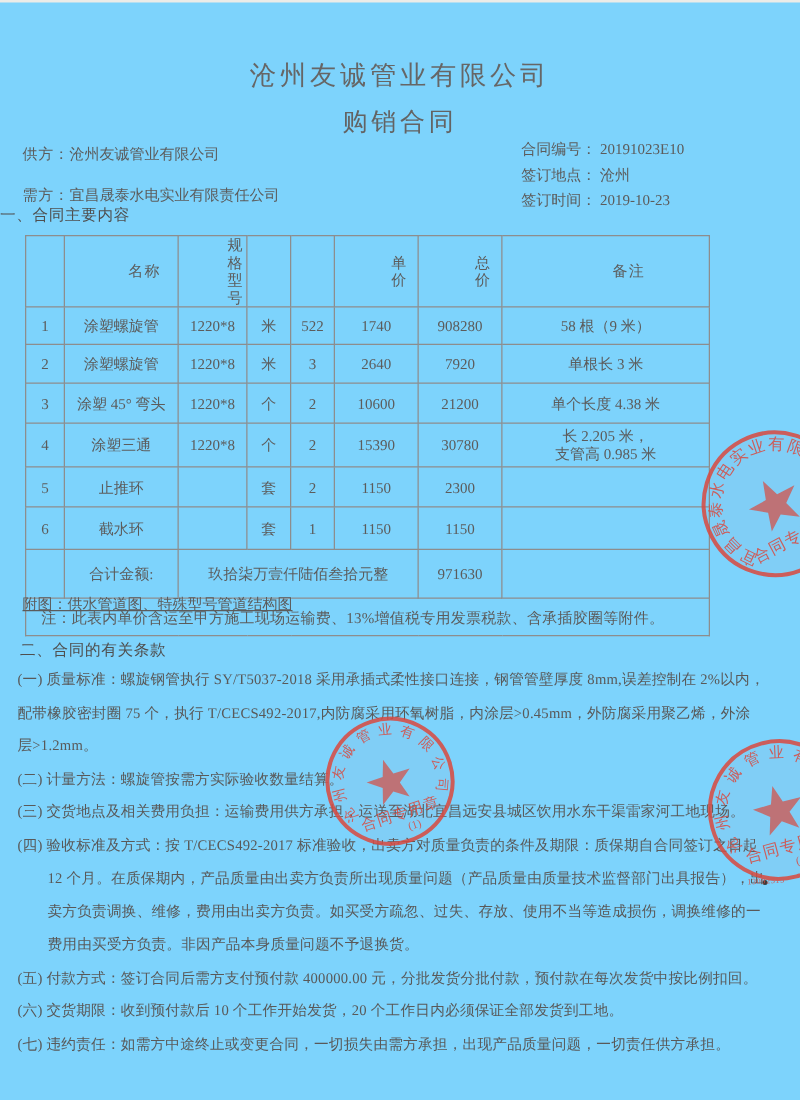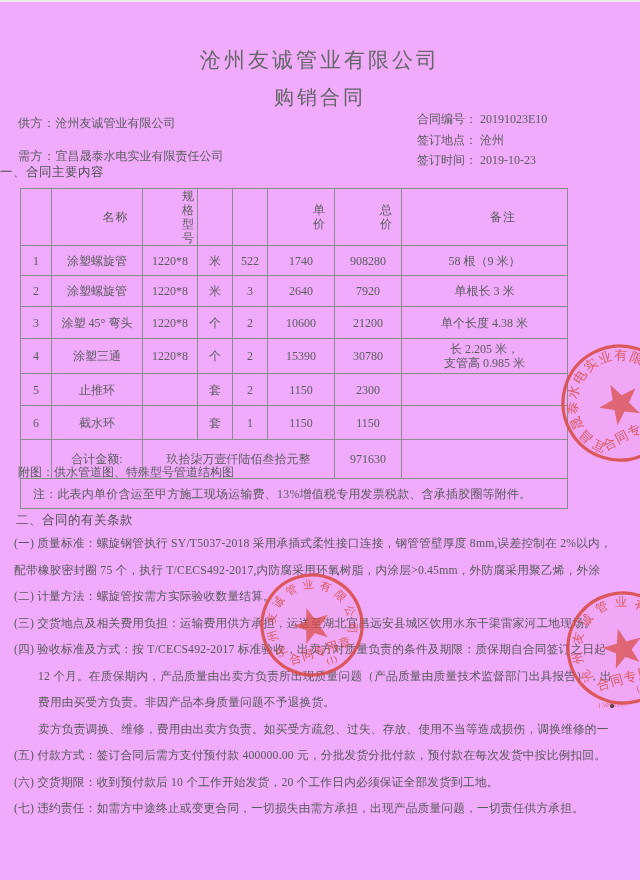--- a/index.html
+++ b/index.html
@@ -1,18 +1,18 @@
 <!DOCTYPE html>
 <html><head>
 <meta charset="utf-8">
 <style>
   html,body{margin:0;padding:0;background:#e9e9e7;}
   #page{
     position:relative;width:640px;height:880px;margin:0 auto;
-    background:#f0abfc;overflow:hidden;
+    background:#7dd3fc;overflow:hidden;
     font-family:"Liberation Serif","DejaVu Serif",serif;
     color:#5c5c5c;
   }
   .scan-edge{position:absolute;left:0;top:0;width:640px;height:2px;background:#ecece8;}
   .title{position:absolute;left:0;top:46px;width:640px;text-align:center;
          font-size:21px;letter-spacing:3px;color:#666;}
   .subtitle{position:absolute;left:0;top:84px;width:640px;text-align:center;
          font-size:20px;letter-spacing:3px;color:#636363;}
   .line{position:absolute;font-size:12px;line-height:18px;white-space:nowrap;color:#5c5c5c;text-align:center;}
   .heading{position:absolute;font-size:12.5px;color:#4f4f4f;white-space:nowrap;letter-spacing:0.5px;}
@@ -154,32 +154,33 @@
             <td>971630</td>
             <td></td>
           </tr>
           <tr style="height: 30px;">
             <td colspan="8" class="note-cell">注：此表内单价含运至甲方施工现场运输费、13%增值税专用发票税款、含承插胶圈等附件。</td>
           </tr>
         </tbody>
     </table>
   </div>
 
-  <div class="line" style="left:18px;top:463px;">附图：供水管道图、特殊型号管道结构图</div>
+  <div class="line" style="left:18px;top:474px;text-decoration:underline;">附图：供水管道图、特殊型号管道结构图</div>
   <div class="heading" style="left:16px;top:512px;">二、合同的有关条款</div>
 
   <div id="clauses">
       <div class="cl">(一) 质量标准：螺旋钢管执行 SY/T5037-2018 采用承插式柔性接口连接，钢管管壁厚度 8mm,误差控制在 2%以内，</div>
       <div class="cl">配带橡胶密封圈 75 个，执行 T/CECS492-2017,内防腐采用环氧树脂，内涂层&gt;0.45mm，外防腐采用聚乙烯，外涂</div>
+      <div class="cl">层&gt;1.2mm。</div>
       <div class="cl">(二) 计量方法：螺旋管按需方实际验收数量结算。</div>
       <div class="cl">(三) 交货地点及相关费用负担：运输费用供方承担，运送至湖北宜昌远安县城区饮用水东干渠雷家河工地现场。</div>
       <div class="cl">(四) 验收标准及方式：按 T/CECS492-2017 标准验收，出卖方对质量负责的条件及期限：质保期自合同签订之日起</div>
       <div class="cl" style="padding-left: 24px;">12 个月。在质保期内，产品质量由出卖方负责所出现质量问题（产品质量由质量技术监督部门出具报告），出</div>
+      <div class="cl" style="padding-left: 24px;">卖方负责调换、维修，费用由出卖方负责。如买受方疏忽、过失、存放、使用不当等造成损伤，调换维修的一</div>
       <div class="cl" style="padding-left: 24px;">费用由买受方负责。非因产品本身质量问题不予退换货。</div>
-      <div class="cl" style="padding-left: 24px;">卖方负责调换、维修，费用由出卖方负责。如买受方疏忽、过失、存放、使用不当等造成损伤，调换维修的一</div>
       <div class="cl">(五) 付款方式：签订合同后需方支付预付款 400000.00 元，分批发货分批付款，预付款在每次发货中按比例扣回。</div>
       <div class="cl">(六) 交货期限：收到预付款后 10 个工作开始发货，20 个工作日内必须保证全部发货到工地。</div>
       <div class="cl">(七) 违约责任：如需方中途终止或变更合同，一切损失由需方承担，出现产品质量问题，一切责任供方承担。</div>
     </div>
 
   <div class="ink-dot"></div>
 <svg width="170" height="170" viewBox="0 0 170 170" class="stamp" style="left: 535px; top: 318px;">
       <g transform="rotate(-28 85 85)" opacity="0.86">
         <circle cx="85" cy="85" r="57" fill="#d94a40" fill-opacity="0.04" stroke="#d94a40" stroke-width="3.2"></circle>
         <text x="46.16718427000252" y="113.2136921100387" fill="#d94a40" font-size="13" text-anchor="middle" dominant-baseline="central" transform="rotate(-126 46.16718427000252 113.2136921100387)">宜</text>

